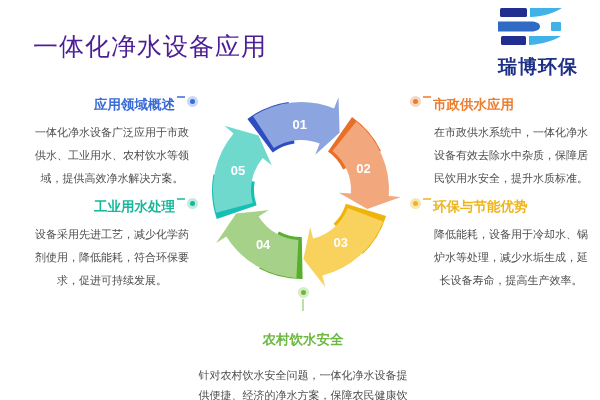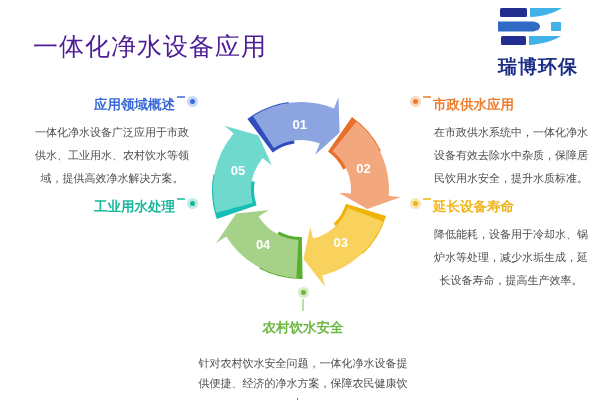--- a/index.html
+++ b/index.html
@@ -45,21 +45,21 @@
   }
   .col-left{width:172px;left:26px;}
   .col-left .callout-body{width:158px;}
   .col-right{width:182px;left:410px;}
   .col-right .callout-body{width:158px;margin-left:22px;text-align:center;}
   .callout-bottom{
     left:192px;top:287px;width:222px;
     display:flex;flex-direction:column;align-items:center;
   }
   .vline{width:2px;height:12px;background:var(--accent);opacity:.45;margin-top:1px;}
-  .callout-bottom .callout-title{margin-top:8px;}
+  .callout-bottom .callout-title{margin-top:20px;}
   .callout-bottom .callout-body{width:210px;line-height:20px;margin-top:16px;}
   
   .cycle{position:absolute;left:198px;top:87px;}
   .seg-num{
     fill:#ffffff;font-size:13px;font-weight:700;
     font-family:"Liberation Sans","DejaVu Sans",sans-serif;
     text-anchor:middle;dominant-baseline:central;
   }
 </style>
 </head>
@@ -87,36 +87,37 @@
   </div>
   <p class="callout-body">一体化净水设备广泛应用于市政供水、工业用水、农村饮水等领域，提供高效净水解决方案。</p>
 </div>
 
 <div class="callout col-left" style="top: 198px; --accent: #18B79B; --ring: #C2EAE1;">
   <div class="callout-head head-right">
     <span class="callout-title">工业用水处理</span>
     <span class="dash"></span>
     <span class="bullseye"></span>
   </div>
+  <p class="callout-body">设备采用先进工艺，减少化学药剂使用，降低能耗，符合环保要求，促进可持续发展。</p>
 </div>
 
 <div class="callout col-right" style="top: 96px; --accent: #ED7D2E; --ring: #F8D7BC;">
   <div class="callout-head">
     <span class="bullseye"></span>
     <span class="dash"></span>
     <span class="callout-title">市政供水应用</span>
   </div>
   <p class="callout-body">在市政供水系统中，一体化净水设备有效去除水中杂质，保障居民饮用水安全，提升水质标准。</p>
 </div>
 
 <div class="callout col-right" style="top: 198px; --accent: #EFB41A; --ring: #F9E6B4;">
   <div class="callout-head">
     <span class="bullseye"></span>
     <span class="dash"></span>
-    <span class="callout-title">延长设备寿命</span>
+    <span class="callout-title">环保与节能优势</span>
   </div>
   <p class="callout-body">降低能耗，设备用于冷却水、锅炉水等处理，减少水垢生成，延长设备寿命，提高生产效率。</p>
 </div>
 
 <div class="callout callout-bottom" style="--accent: #6DB843; --ring: #D6EDC5;">
   <span class="bullseye"></span>
   <span class="vline"></span>
   <span class="callout-title">农村饮水安全</span>
   <p class="callout-body">针对农村饮水安全问题，一体化净水设备提供便捷、经济的净水方案，保障农民健康饮水。</p>
 </div>

